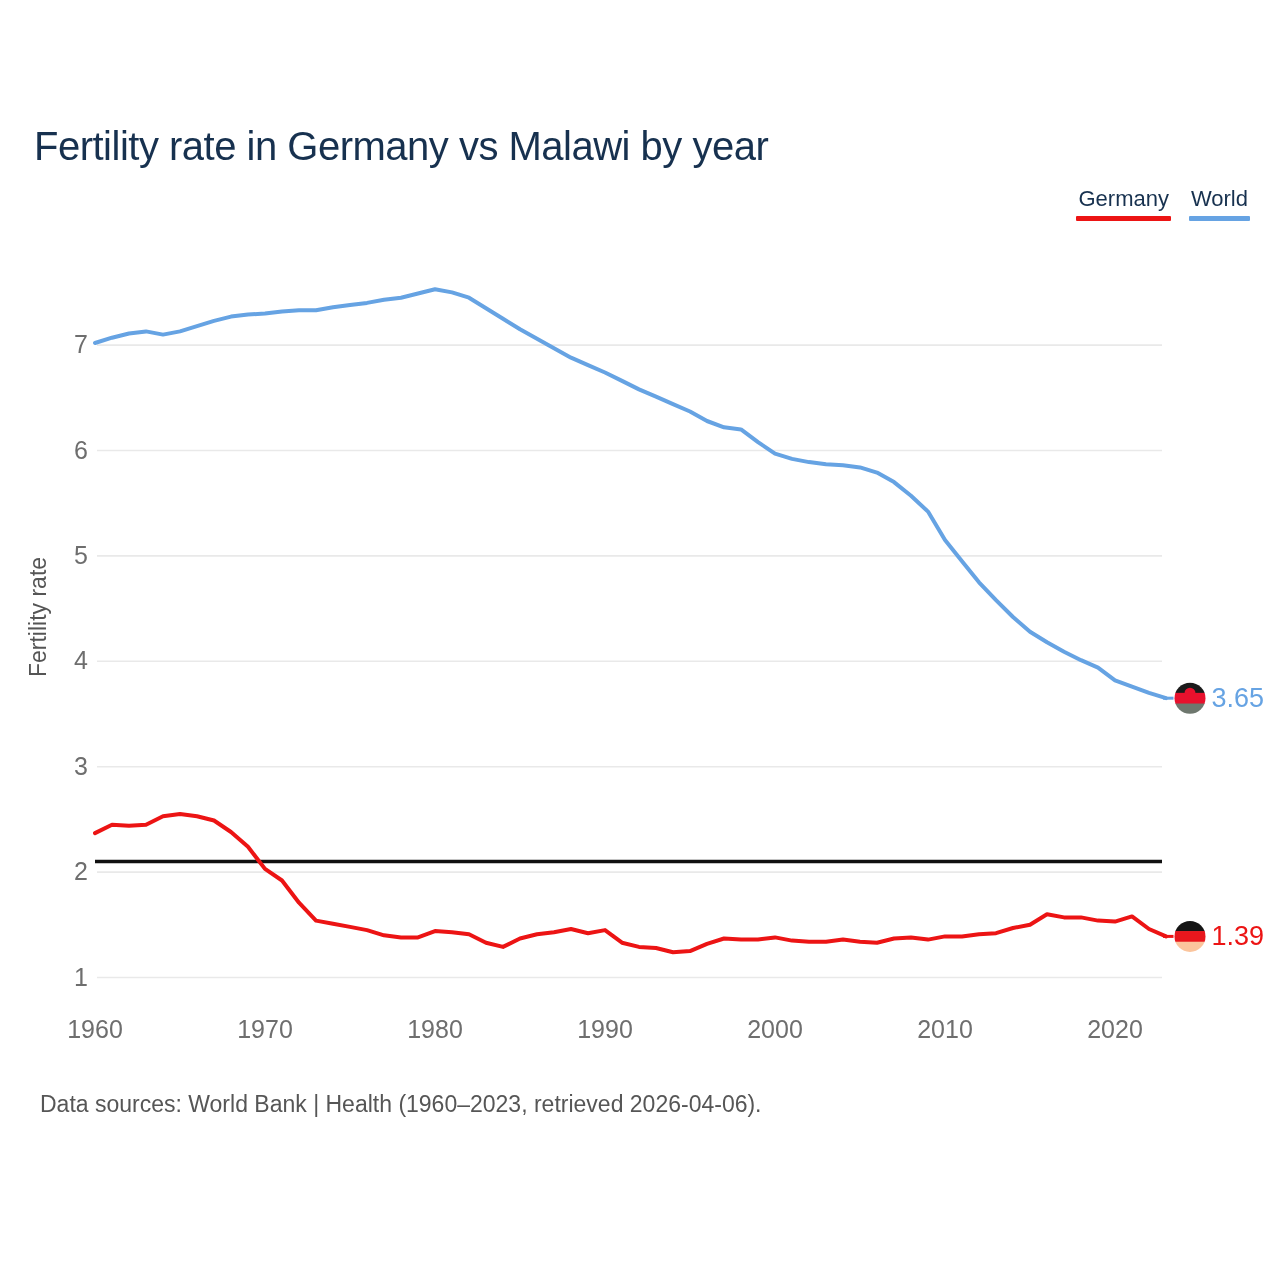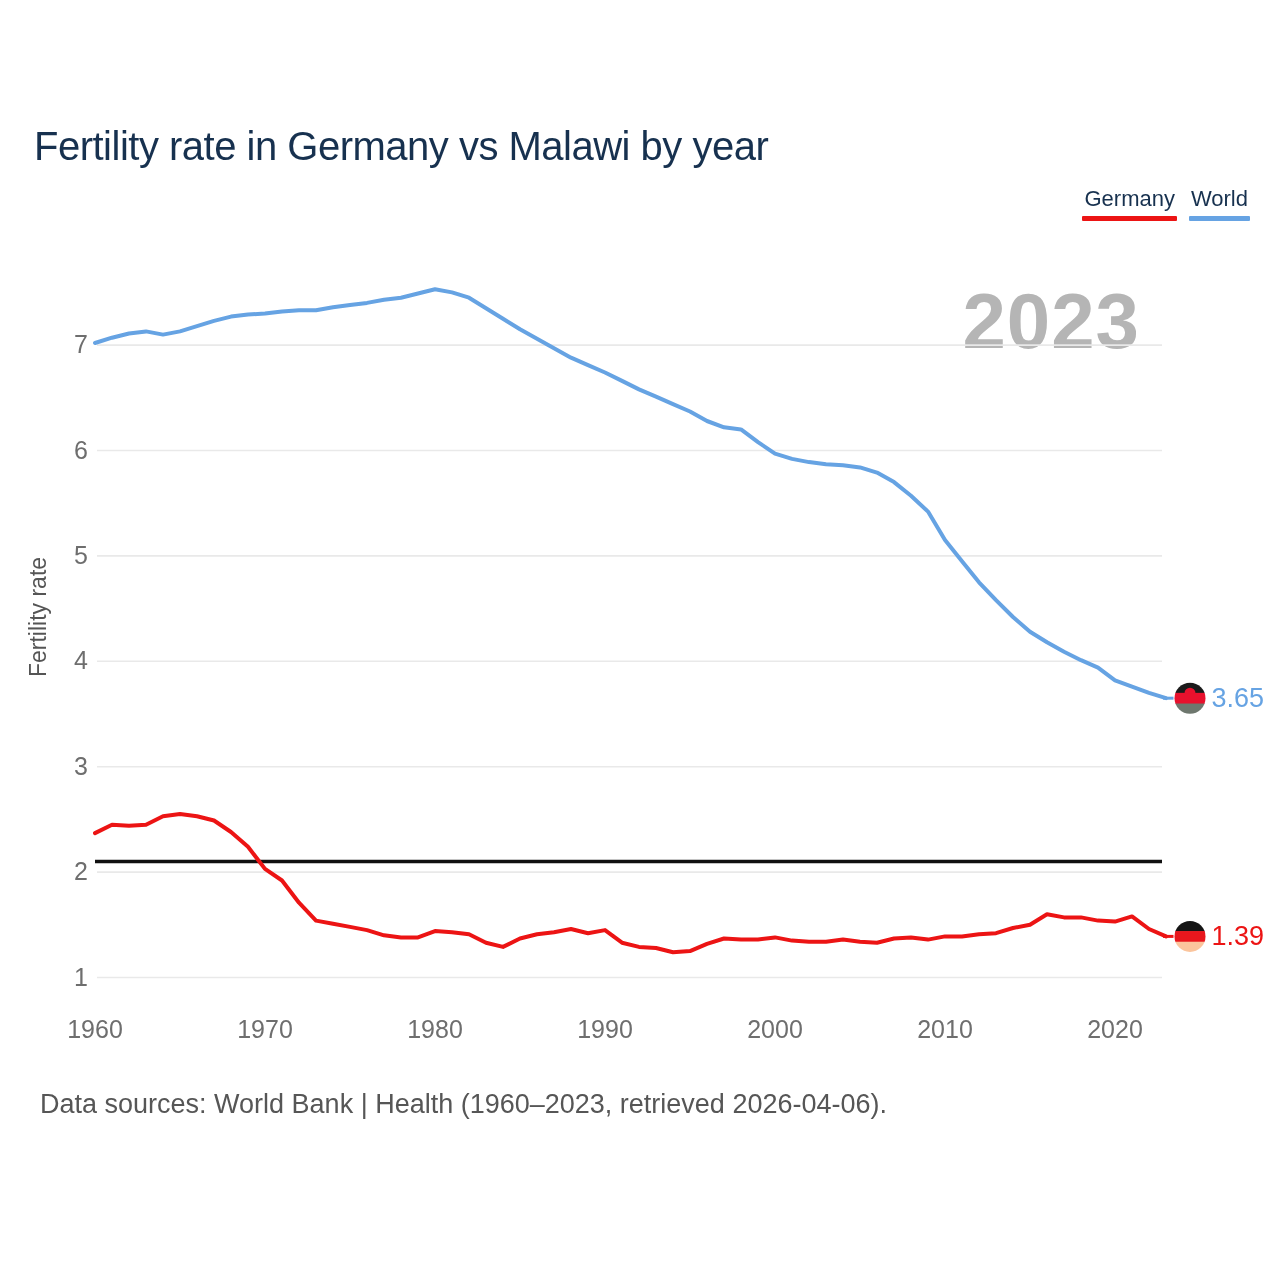--- a/index.html
+++ b/index.html
@@ -5,57 +5,56 @@
   html,body{margin:0;padding:0;background:#fff;}
   .page{
     position:relative;width:1280px;height:1280px;overflow:hidden;background:var(--bg,#fff);
     font-family:"Liberation Sans",sans-serif;
   }
   .chart-title{
     position:absolute;left:30px;top:120px;margin:4px;
     font-size:40px;font-weight:normal;letter-spacing:-0.5px;
     color:var(--title-color,#17314f);
   }
-  .legend{position:absolute;top:186px;right:30px;display:flex;gap:12px;}
+  .legend{position:absolute;top:186px;right:30px;display:flex;gap:18px;}
   .legend-item{display:flex;flex-direction:column;cursor:pointer;}
   .legend-label{font-size:22px;color:var(--title-color,#17314f);padding:0 2px 4px 2px;}
   .legend-bar{height:5px;border-radius:1px;}
   .legend-bar.germany{background:var(--germany,#ec1414);}
   .legend-bar.malawi{background:var(--malawi,#66a3e3);}
   .watermark{
     position:absolute;top:282px;right:140px;line-height:1;
     font-size:78px;font-weight:bold;letter-spacing:1px;
     color:var(--watermark-color,#b5b5b5);
   }
   svg.plot{position:absolute;left:0;top:0;width:1280px;height:1280px;}
   svg.plot text{font-family:"Liberation Sans",sans-serif;}
   .footer{
     position:absolute;left:40px;top:1086px;
-    font-size:27px;line-height:37px;color:var(--footer-color,#565656);
+    font-size:23px;line-height:37px;color:var(--footer-color,#565656);
   }
 </style>
 </head>
 <body>
 
 <div class="page">
 
   <h1 class="chart-title">Fertility rate in Germany vs Malawi by year</h1>
 
   <div class="legend">
     <div class="legend-item">
       <span class="legend-label">Germany</span>
       <span class="legend-bar germany"></span>
     </div>
     <div class="legend-item">
       <span class="legend-label">World</span>
       <span class="legend-bar malawi"></span>
     </div>
   </div>
 
-  <div class="watermark">2023</div>
 
   <svg class="plot" viewBox="0 0 1280 1280" xmlns="http://www.w3.org/2000/svg">
       <line x1="97" x2="1162" y1="977.5" y2="977.5" stroke="#e9e9e9" stroke-width="1.6"></line>
       <text x="88" y="985.5" text-anchor="end" font-size="25" fill="#6e6e6e">1</text>
       <line x1="97" x2="1162" y1="872.1" y2="872.1" stroke="#e9e9e9" stroke-width="1.6"></line>
       <text x="88" y="880.1" text-anchor="end" font-size="25" fill="#6e6e6e">2</text>
       <line x1="97" x2="1162" y1="766.7" y2="766.7" stroke="#e9e9e9" stroke-width="1.6"></line>
       <text x="88" y="774.7" text-anchor="end" font-size="25" fill="#6e6e6e">3</text>
       <line x1="97" x2="1162" y1="661.3" y2="661.3" stroke="#e9e9e9" stroke-width="1.6"></line>
       <text x="88" y="669.3" text-anchor="end" font-size="25" fill="#6e6e6e">4</text>

